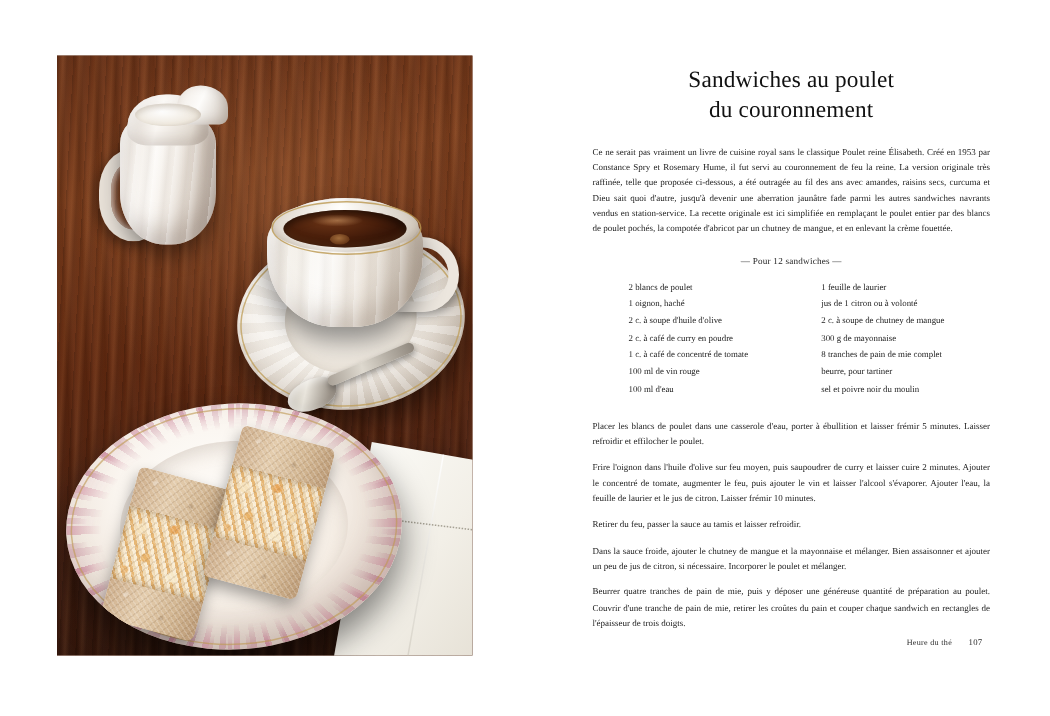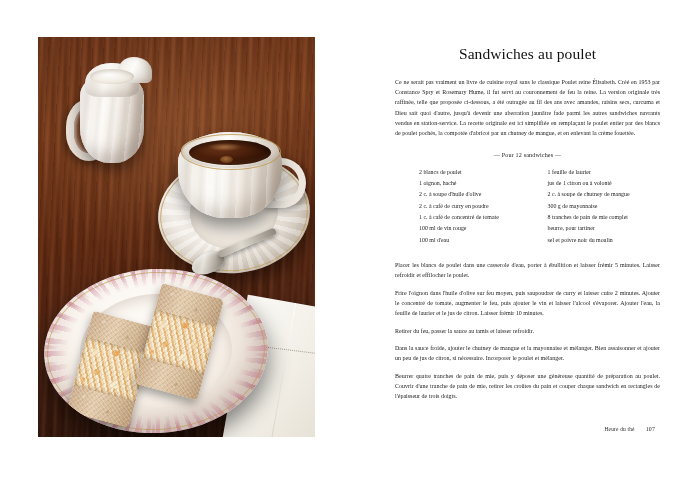--- a/index.html
+++ b/index.html
@@ -559,20 +559,21 @@
         </div>
       </div>
     </div>
   </div>
 
   <div class="right-page">
     <div class="content">
 
       <h1 class="recipe-title">
         <span>Sandwiches au poulet</span><br>
+        <span>du couronnement</span>
       </h1>
 
       <p class="intro">Ce ne serait pas vraiment un livre de cuisine royal sans le classique Poulet reine Élisabeth. Créé en 1953 par Constance Spry et Rosemary Hume, il fut servi au couronnement de feu la reine. La version originale très raffinée, telle que proposée ci-dessous, a été outragée au fil des ans avec amandes, raisins secs, curcuma et Dieu sait quoi d'autre, jusqu'à devenir une aberration jaunâtre fade parmi les autres sandwiches navrants vendus en station-service. La recette originale est ici simplifiée en remplaçant le poulet entier par des blancs de poulet pochés, la compotée d'abricot par un chutney de mangue, et en enlevant la crème fouettée.</p>
 
       <div class="yield">— Pour 12 sandwiches —</div>
 
       <div class="ingredients">
         <ul class="ing-col">
           <li>2 blancs de poulet</li>
           <li>1 oignon, haché</li>

